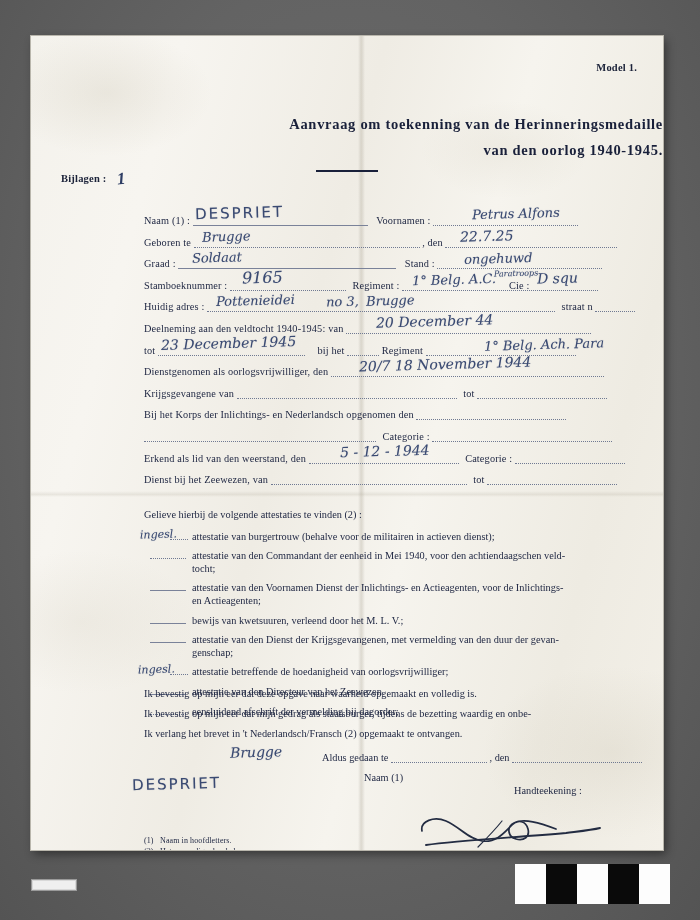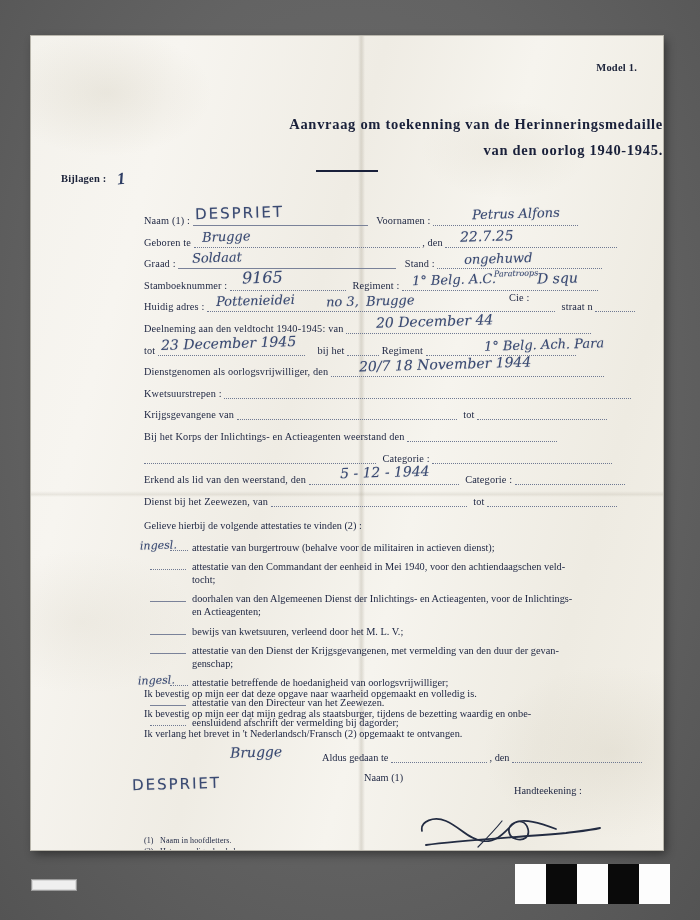--- a/index.html
+++ b/index.html
@@ -113,21 +113,21 @@
     transform:rotate(-1.6deg);
     text-shadow:0 0 1px rgba(58,74,114,.35);
   }
   .hw.print{
     font-family:"DejaVu Sans", sans-serif;
     font-style:normal;letter-spacing:2px;
   }
 
   
   #attest{
-    position:absolute;left:113px;top:484px;width:500px;
+    position:absolute;left:113px;top:473px;width:500px;
     font-size:10.3px;color:#1c2440;line-height:12.6px;
   }
   .at-item{position:relative;margin-bottom:7px;padding-left:48px;}
   .at-dots{
     position:absolute;left:6px;top:8px;width:36px;
     border-bottom:1px dotted #6f7992;
   }
   .at-dots.solid{border-bottom:1px solid #7a8299;}
   .at-txt{display:block;}
 
@@ -222,21 +222,21 @@
     </div>
 
     <div class="row">
       <span class="lbl">Stamboeknummer :</span>
       <span class="fill" style="width:116px"></span>
       <span class="lbl" style="margin-left:4px">Regiment :</span>
       <span class="fill" style="width:196px"></span>
       <span class="hw" style="left:98px;top:-8px;font-size:16px;">9165</span>
       <span class="hw" style="left:268px;top:-6px;font-size:13px;">1° Belg. A.C.</span>
       <span class="hw" style="left:350px;top:-12px;font-size:8px;">Paratroops</span>
-      <span class="lbl" style="position:absolute;left:365px;top:12px;text-align:center;">Cie :</span>
+      <span class="lbl" style="position:absolute;left:365px;top:0;text-align:center;">Cie :</span>
       <span class="hw" style="left:393px;top:-7px;font-size:14px;">D squ</span>
     </div>
 
     <div class="row">
       <span class="lbl">Huidig adres :</span>
       <span class="fill" style="width:348px"></span>
       <span class="lbl" style="margin-left:4px">straat n</span>
       <span class="fill" style="width:40px"></span>
       <span class="hw" style="left:72px;top:-6px;font-size:13px;">Pottenieidei</span>
       <span class="hw" style="left:182px;top:-5px;font-size:13px;">no 3,</span>
@@ -259,34 +259,30 @@
       <span class="hw" style="left:17px;top:-7px;font-size:14px;">23 December 1945</span>
       <span class="hw" style="left:340px;top:-6px;font-size:13px;">1° Belg. Ach. Para</span>
     </div>
 
     <div class="row">
       <span class="lbl">Dienstgenomen als oorlogsvrijwilliger, den</span>
       <span class="fill" style="width:273px"></span>
       <span class="hw" style="left:215px;top:-7px;font-size:14px;">20/7 18 November 1944</span>
     </div>
 
-    <div class="row">
-      <span class="lbl">Kwetsuurstrepen :</span>
-      <span class="fill" style="width:407px"></span>
-    </div>
 
     <div class="row">
       <span class="lbl">Krijgsgevangene van</span>
       <span class="fill" style="width:220px"></span>
       <span class="lbl" style="margin-left:4px">tot</span>
       <span class="fill" style="width:130px"></span>
     </div>
 
     <div class="row">
-      <span class="lbl">Bij het Korps der Inlichtings- en Actieagenten weerstand den</span>
+      <span class="lbl">Bij het Korps der Inlichtings- en Nederlandsch opgenomen den</span>
       <span class="fill" style="width:150px"></span>
     </div>
 
     <div class="row">
       <span class="fill" style="width:232px"></span>
       <span class="lbl" style="margin-left:4px">Categorie :</span>
       <span class="fill" style="width:180px"></span>
     </div>
 
     <div class="row">
@@ -316,21 +312,21 @@
     </div>
 
     <div class="at-item">
       <span class="at-dots"></span>
       <span class="at-txt">attestatie van den Commandant der eenheid in Mei 1940, voor den achtiendaagschen veld-</span>
       <span class="cont">tocht;</span>
     </div>
 
     <div class="at-item">
       <span class="at-dots solid"></span>
-      <span class="at-txt">doorhalen van den Algemeenen Dienst der Inlichtings- en Actieagenten, voor de Inlichtings-</span>
+      <span class="at-txt">attestatie van den Voornamen Dienst der Inlichtings- en Actieagenten, voor de Inlichtings-</span>
       <span class="cont">en Actieagenten;</span>
     </div>
 
     <div class="at-item">
       <span class="at-dots solid"></span>
       <span class="at-txt">bewijs van kwetsuuren, verleend door het M. L. V.;</span>
     </div>
 
     <div class="at-item">
       <span class="at-dots solid"></span>

